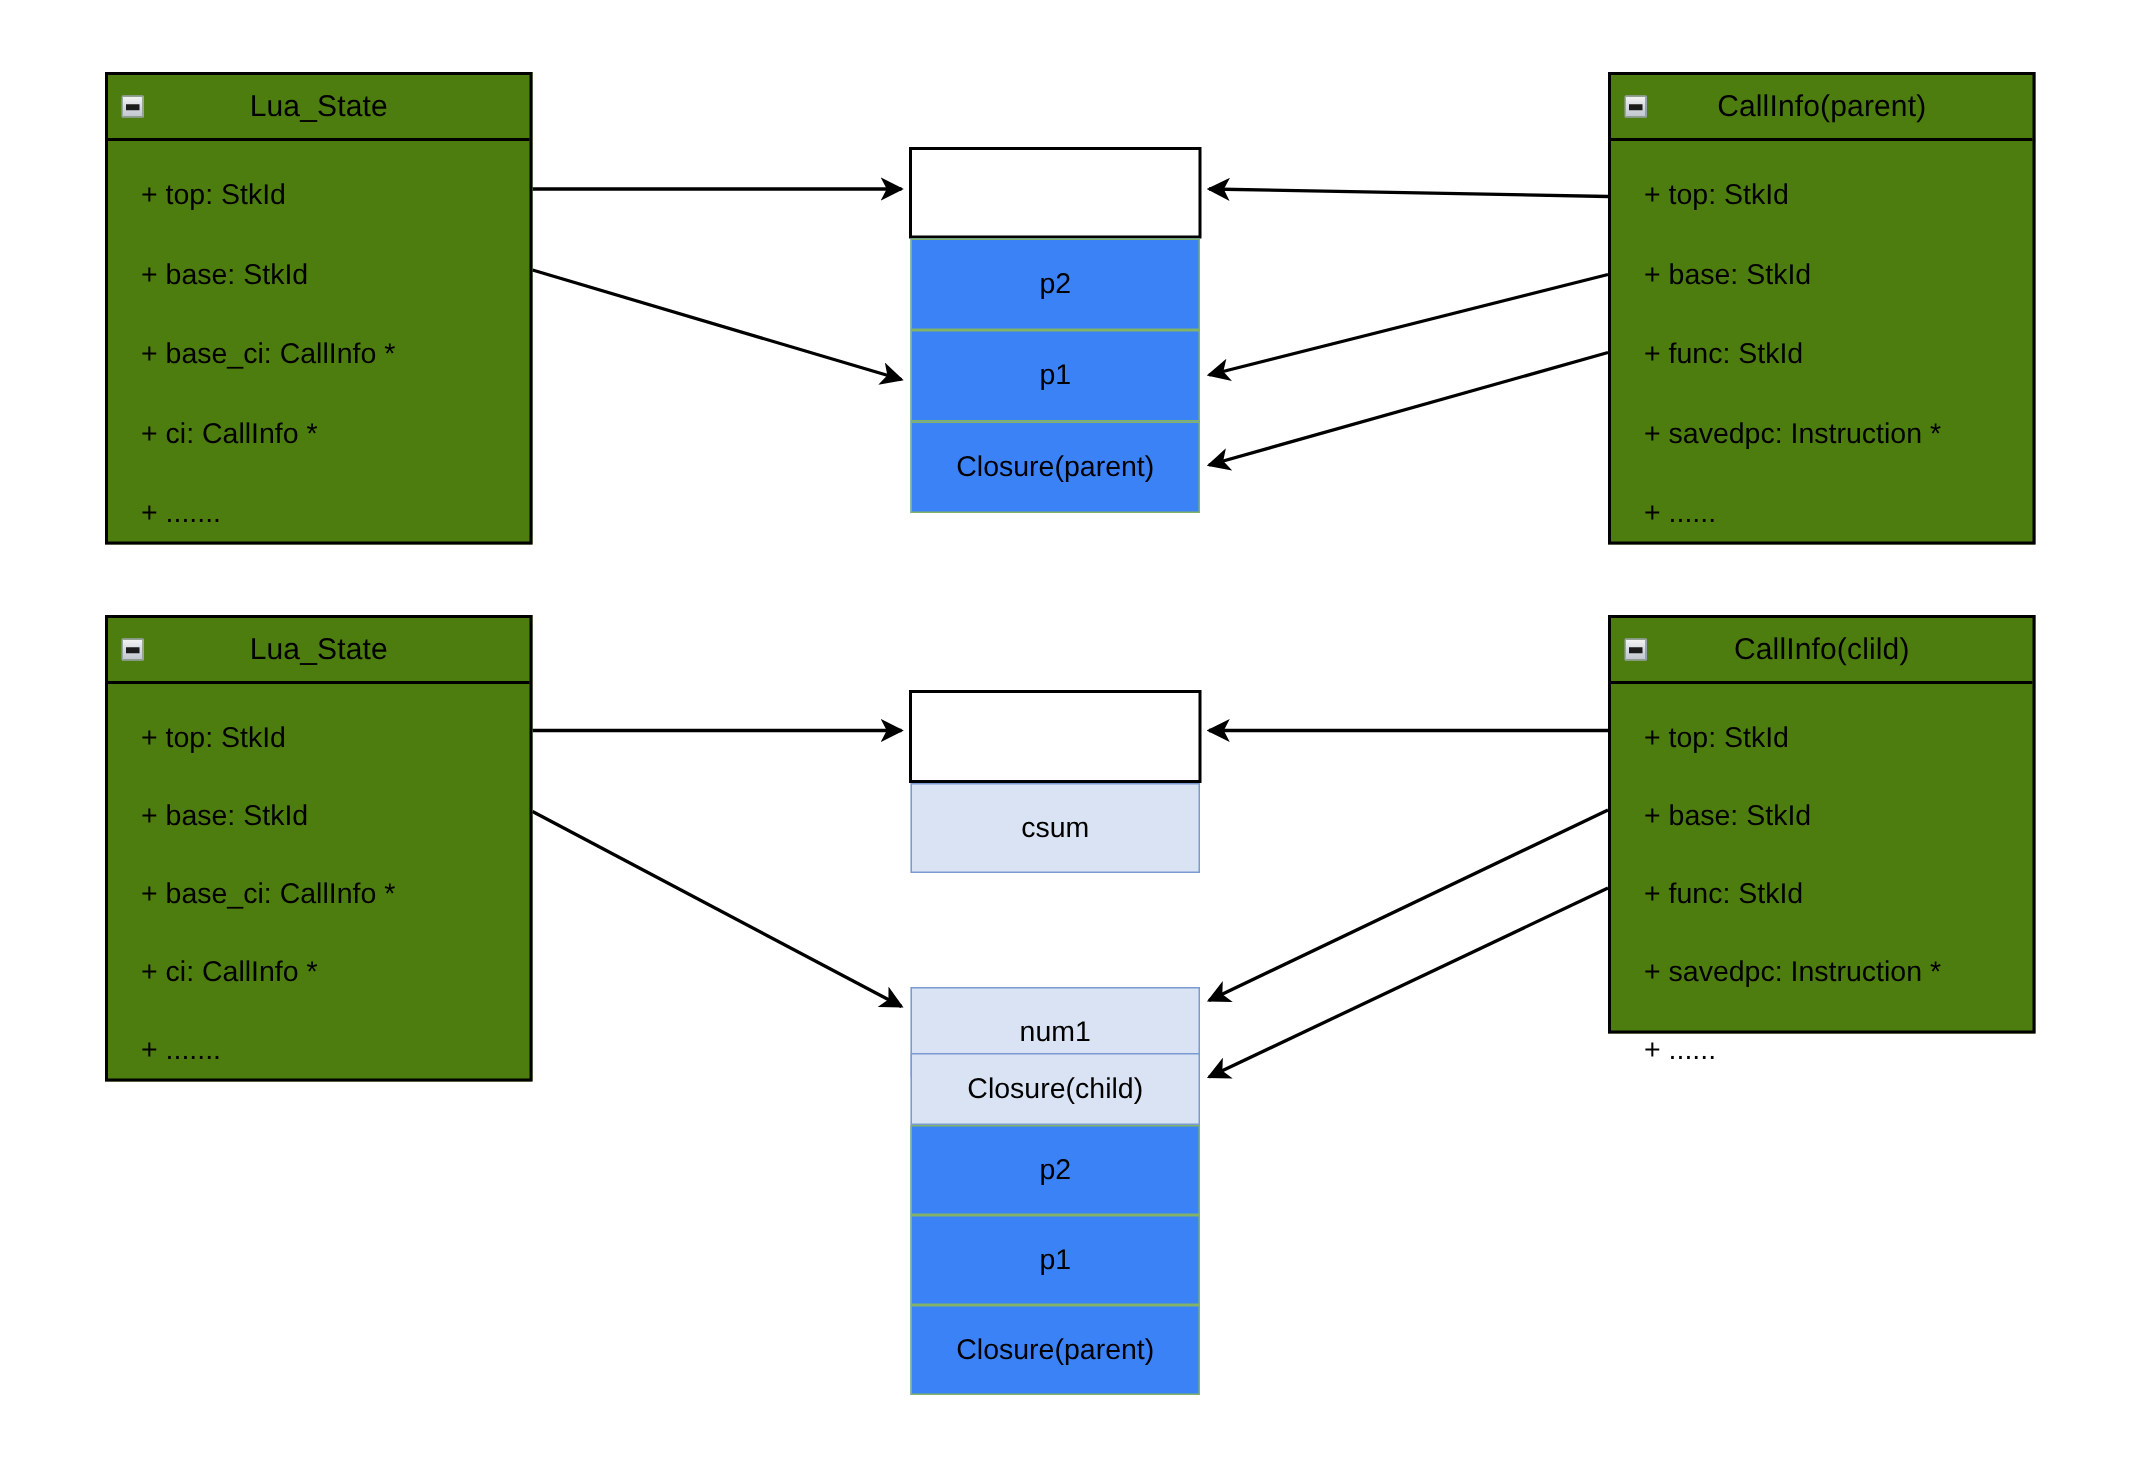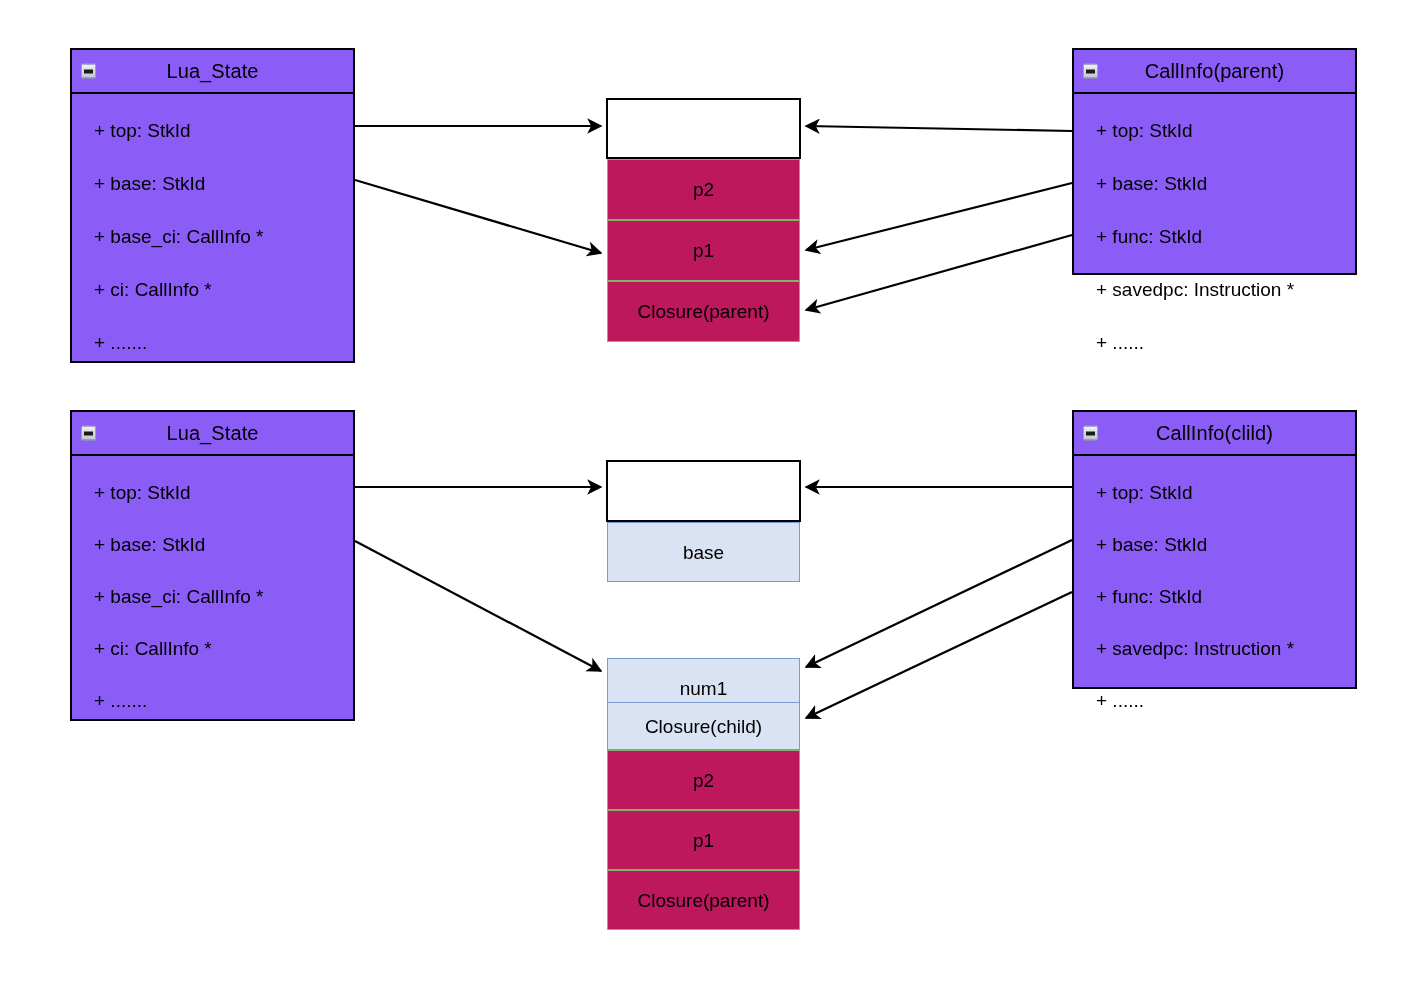--- a/index.html
+++ b/index.html
@@ -20,21 +20,21 @@
     position: absolute;
     left: 0;
     top: 0;
     width: 1428px;
     height: 986px;
   }
 
   
   .uml-box {
     position: absolute;
-    background: #8b5cf6;
+    background: #4d7c0f;
     border: 2px solid #000000;
     box-sizing: border-box;
   }
   .uml-header {
     position: relative;
     height: 44px;
     border-bottom: 2px solid #000000;
     box-sizing: border-box;
     display: flex;
     align-items: center;
@@ -96,21 +96,21 @@
     justify-content: center;
     font-size: 19px;
     line-height: 1;
     white-space: nowrap;
   }
   .cell-empty {
     background: #ffffff;
     border: 2px solid #000000;
   }
   .cell-green {
-    background: #be185d;
+    background: #3b82f6;
     border: 1px solid #82b366;
   }
   .cell-blue {
     background: #dae3f3;
     border: 1px solid #7b9ad1;
   }
 
   svg.links {
     position: absolute;
     left: 0;
@@ -155,21 +155,21 @@
     </div>
     <ul class="uml-attrs">
       <li class="uml-attr" style="height:53px;">+ top: StkId</li>
       <li class="uml-attr" style="height:53px;">+ base: StkId</li>
       <li class="uml-attr" style="height:53px;">+ base_ci: CallInfo *</li>
       <li class="uml-attr" style="height:53px;">+ ci: CallInfo *</li>
       <li class="uml-attr" style="height:53px;">+ .......</li>
     </ul>
   </div>
 
-  <div class="uml-box" style="left:1072px; top:48px; width:285px; height:227px;">
+  <div class="uml-box" style="left:1072px; top:48px; width:285px; height:315px;">
     <div class="uml-header">
       <span class="collapse-icon"></span>
       <span class="uml-title">CallInfo(parent)</span>
     </div>
     <ul class="uml-attrs">
       <li class="uml-attr" style="height:53px;">+ top: StkId</li>
       <li class="uml-attr" style="height:53px;">+ base: StkId</li>
       <li class="uml-attr" style="height:53px;">+ func: StkId</li>
       <li class="uml-attr" style="height:53px;">+ savedpc: Instruction *</li>
       <li class="uml-attr" style="height:53px;">+ ......</li>
@@ -206,21 +206,21 @@
       <li class="uml-attr" style="height:52px;">+ top: StkId</li>
       <li class="uml-attr" style="height:52px;">+ base: StkId</li>
       <li class="uml-attr" style="height:52px;">+ func: StkId</li>
       <li class="uml-attr" style="height:52px;">+ savedpc: Instruction *</li>
       <li class="uml-attr" style="height:52px;">+ ......</li>
     </ul>
   </div>
 
   <div class="stack" style="left:606px; top:460px; width:195px; height:476px;">
     <div class="cell cell-empty" style="left:0px; top:0px; width:195px; height:62px;"></div>
-    <div class="cell cell-blue" style="left:1px; top:62px; width:193px; height:60px;">base</div>
+    <div class="cell cell-blue" style="left:1px; top:62px; width:193px; height:60px;">csum</div>
     <div class="cell cell-blue" style="left:1px; top:182px; width:193px; height:60px;margin-top:16px;">num1</div>
     <div class="cell cell-blue" style="left:1px; top:242px; width:193px; height:48px;text-align:right;">Closure(child)</div>
     <div class="cell cell-green" style="left:1px; top:290px; width:193px; height:60px;">p2</div>
     <div class="cell cell-green" style="left:1px; top:350px; width:193px; height:60px;">p1</div>
     <div class="cell cell-green" style="left:1px; top:410px; width:193px; height:60px;">Closure(parent)</div>
   </div>
 
 </div>
 
 </body></html>

